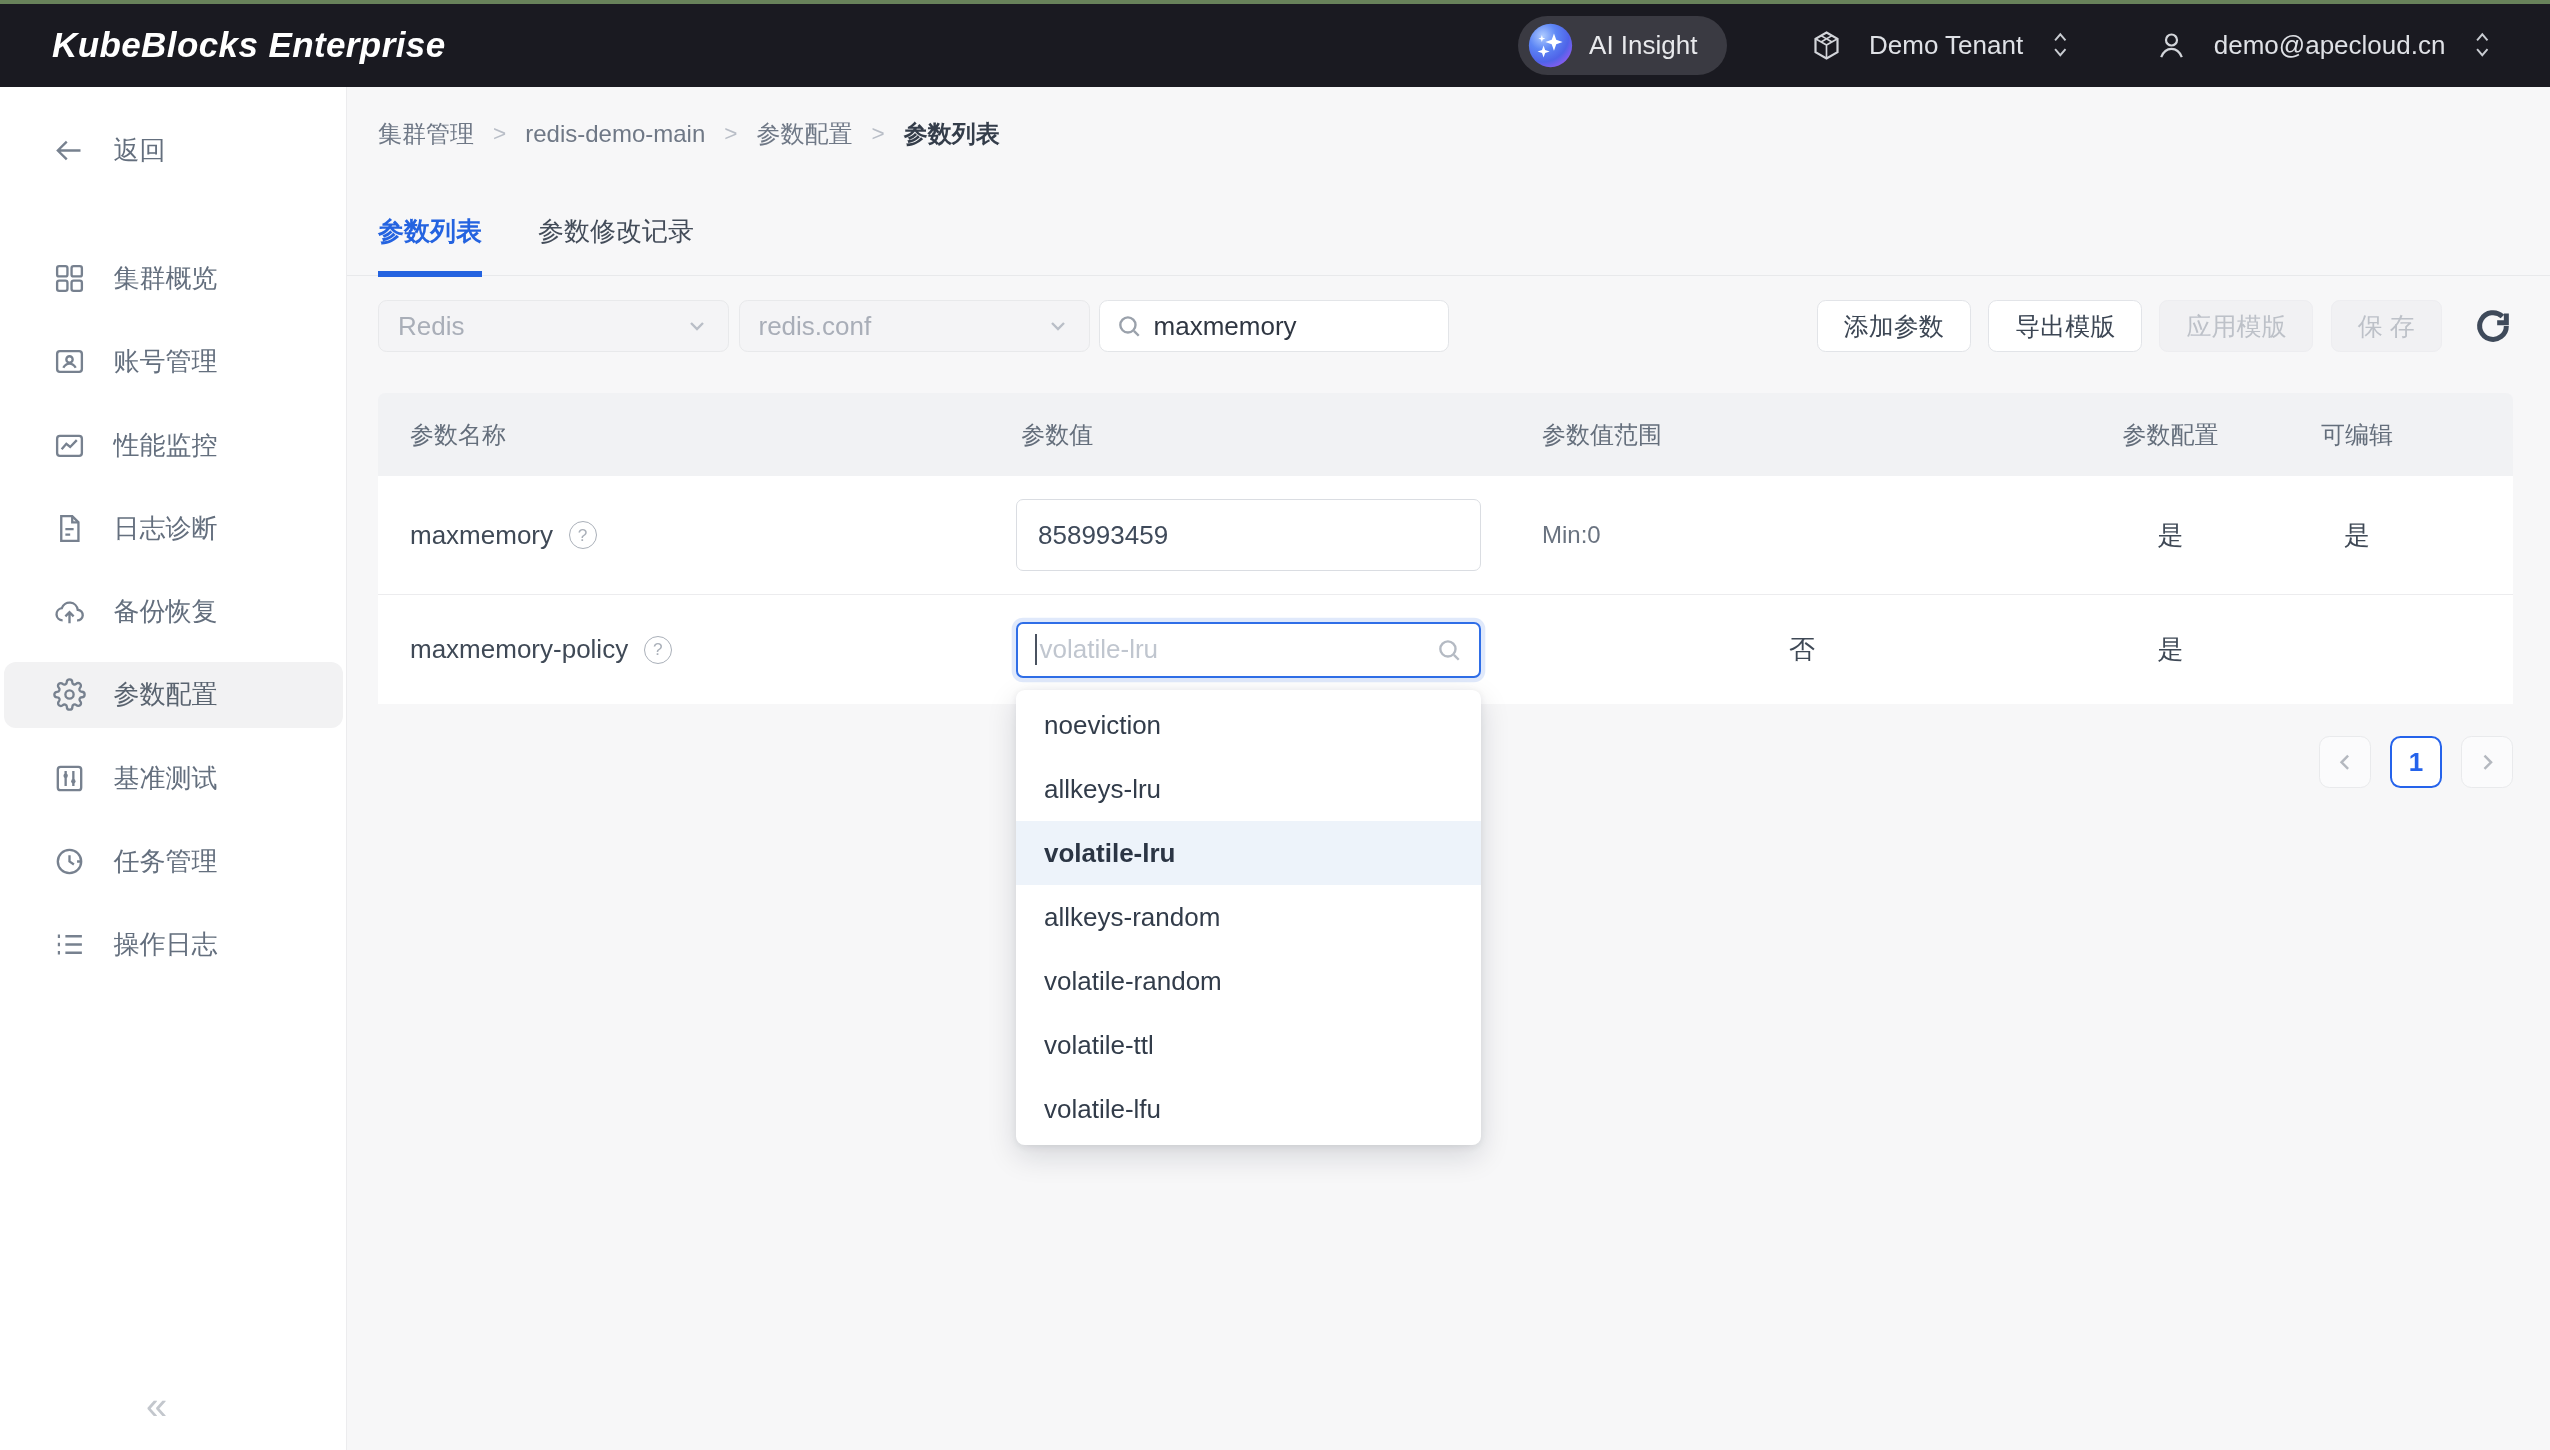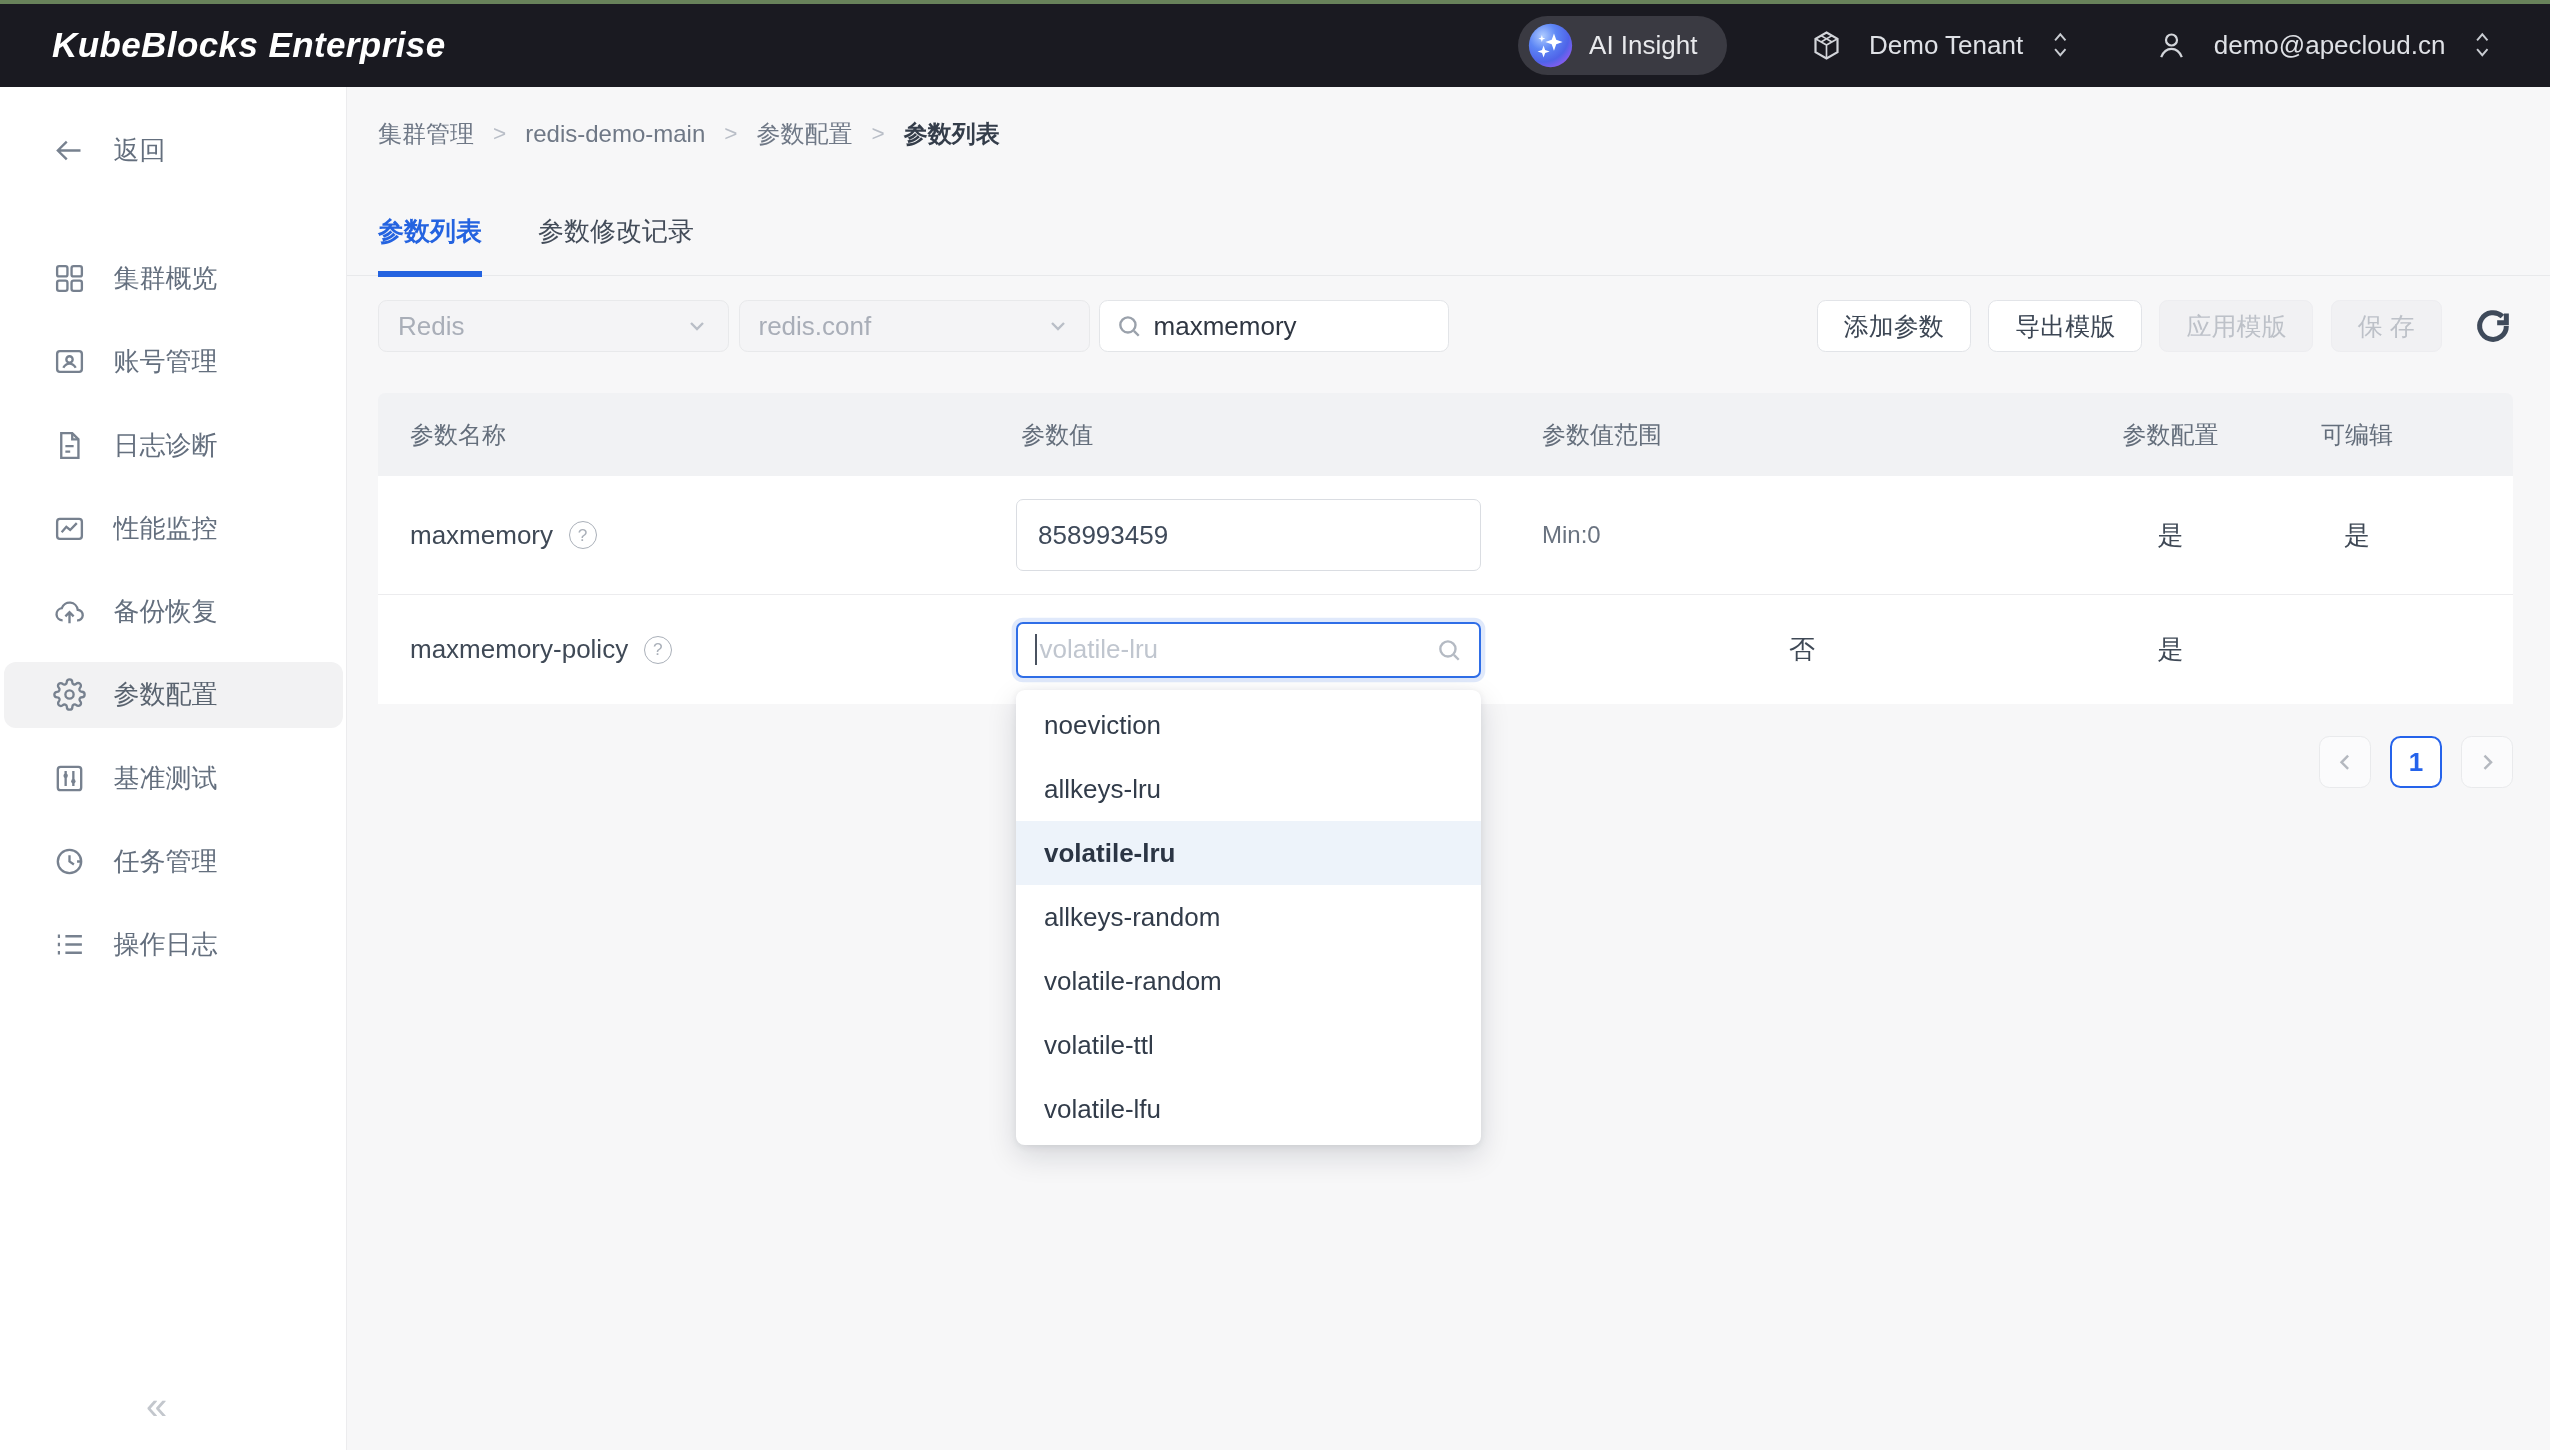--- a/index.html
+++ b/index.html
@@ -155,32 +155,32 @@
         <rect x="3" y="4.5" width="18" height="15" rx="2"></rect>
         <circle cx="12" cy="10.5" r="2.3"></circle>
         <path d="M7.5 16.5c1.2-2.2 3-3 4.5-3s3.3.8 4.5 3"></path>
       </svg>
       <span>账号管理</span>
     </div>
 
 
     <div class="side-item">
       <svg class="sicon" viewBox="0 0 24 24">
+        <rect x="3" y="5" width="18" height="14.5" rx="2"></rect>
+        <path d="M6.3 14.8l3.4-4 2.8 2.3 4.8-5"></path>
+      </svg>
+      <span>性能监控</span>
+    </div>
+
+    <div class="side-item">
+      <svg class="sicon" viewBox="0 0 24 24">
         <path d="M6 3h8l4.5 4.5V21H6z"></path>
         <path d="M14 3v4.5H18.5M9 12.5h6M9 16.5h3.5"></path>
       </svg>
       <span>日志诊断</span>
-    </div>
-
-    <div class="side-item">
-      <svg class="sicon" viewBox="0 0 24 24">
-        <rect x="3" y="5" width="18" height="14.5" rx="2"></rect>
-        <path d="M6.3 14.8l3.4-4 2.8 2.3 4.8-5"></path>
-      </svg>
-      <span>性能监控</span>
     </div>
 
     <div class="side-item">
       <svg class="sicon" viewBox="0 0 24 24">
         <path d="M7 18.5a4.5 4.5 0 0 1-.6-8.95 6 6 0 0 1 11.6 1.2A3.8 3.8 0 0 1 17.5 18.5"></path>
         <path d="M12 20.5v-7M9 15.5l3-3 3 3"></path>
       </svg>
       <span>备份恢复</span>
     </div>
 

